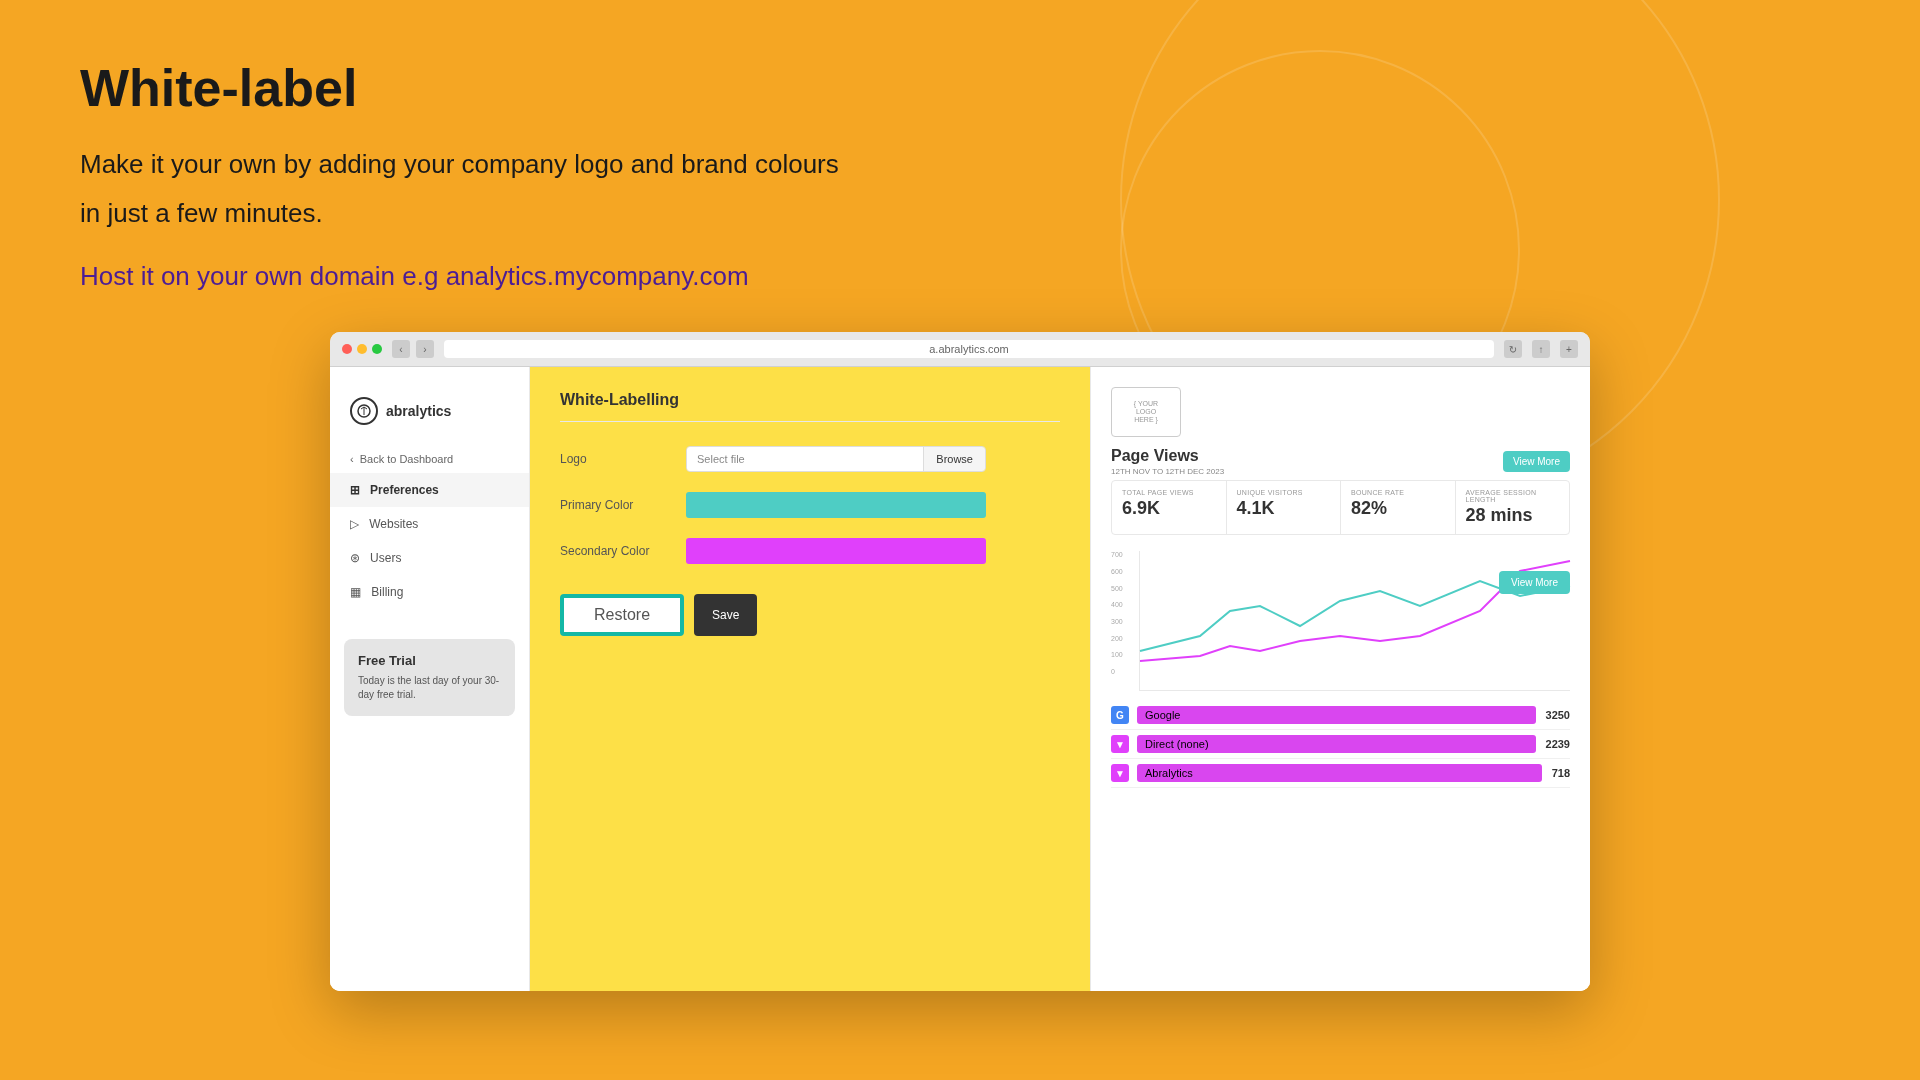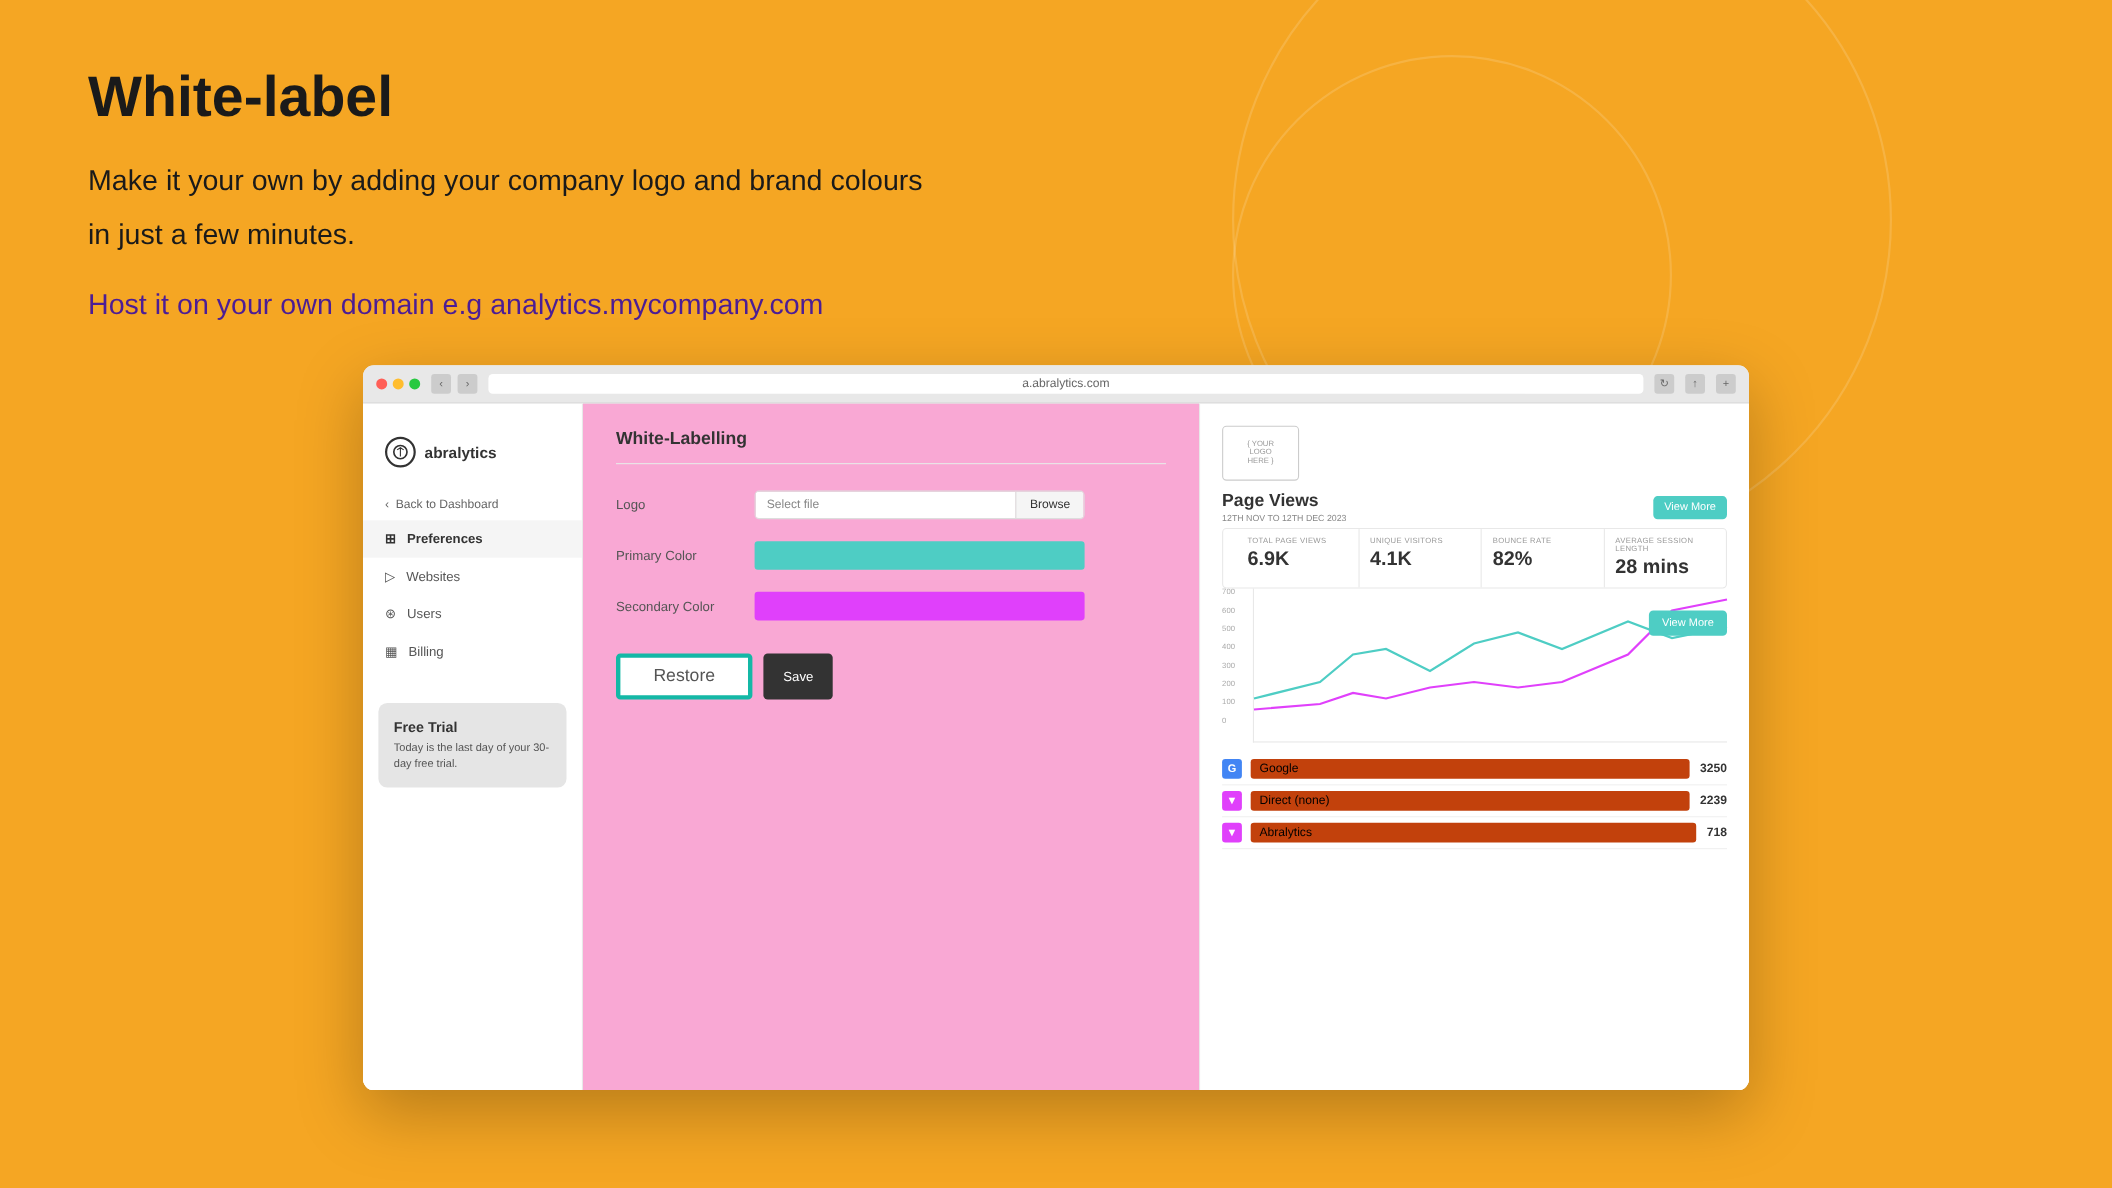--- a/index.html
+++ b/index.html
@@ -179,21 +179,21 @@
     .free-trial-desc {
       font-size: 10px;
       line-height: 1.4;
       color: #555;
     }
 
     
     .main-content {
       flex: 1;
       padding: 24px 30px;
-      background: #f9a8d4;
+      background: #fde047;
     }
 
     .section-title {
       font-size: 16px;
       font-weight: 600;
       color: #333;
       margin-bottom: 24px;
       padding-bottom: 12px;
       border-bottom: 1px solid #e8e8e8;
     }
@@ -317,22 +317,21 @@
       border-radius: 4px;
       padding: 5px 10px;
       font-size: 10px;
       cursor: pointer;
     }
 
     .stats-row {
       display: flex;
       border: 1px solid #e8e8e8;
       border-radius: 4px;
-      margin-bottom: 0;
-      padding-left: 12px;
+      margin-bottom: 16px;
     }
     .stat-cell {
       flex: 1;
       padding: 8px 10px;
       border-right: 1px solid #e8e8e8;
     }
     .stat-cell:last-child { border-right: none; }
     .stat-label {
       font-size: 7px;
       color: #999;
@@ -406,21 +405,21 @@
       font-size: 10px;
       font-weight: 700;
       margin-right: 8px;
       flex-shrink: 0;
     }
     .traffic-icon-g { background: #4285F4; color: white; }
     .traffic-icon-d { background: #E040FB; color: white; }
     .traffic-icon-a { background: #E040FB; color: white; }
     .traffic-name {
       flex: 1;
-      background: #c2410c;
+      background: #d946ef;
       border-radius: 3px;
       padding: 3px 8px;
     }
     .traffic-count {
       margin-left: 10px;
       font-weight: 600;
       color: #333;
     }
   </style>
 </head>

